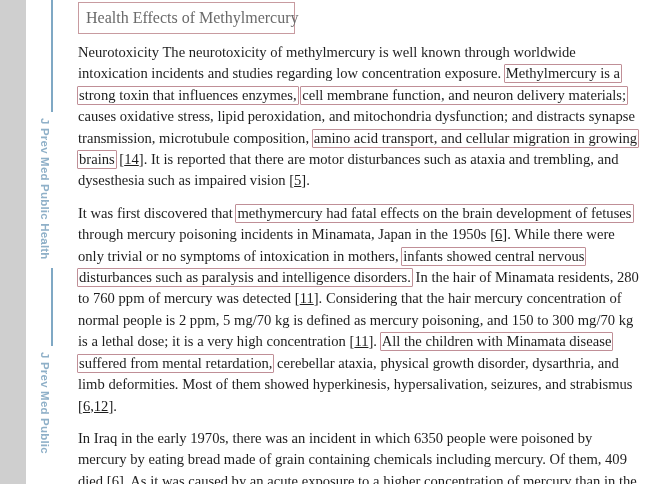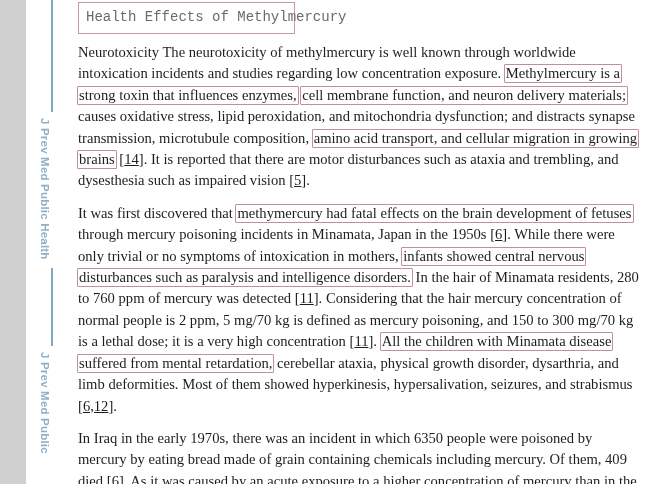--- a/index.html
+++ b/index.html
@@ -82,22 +82,22 @@
     width: 217px;
     height: 32px;
     border: 1px solid #c89ba0;
     box-sizing: border-box;
     background: transparent;
   }
   .section-heading {
     position: absolute;
     left: 8px;
     top: 9px;
-    font-family: Liberation Mono, monospace;
-    font-size: 14px;
+    font-family: Liberation Serif, serif;
+    font-size: 16px;
     color: #6a6a6a;
     white-space: nowrap;
   }
 
   .body-text {
     position: absolute;
     left: 0;
     top: 42px;
     width: 578px;
     font-size: 14.6px;

